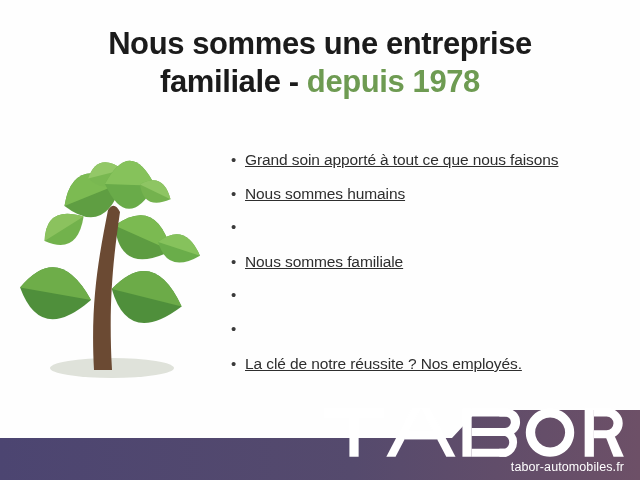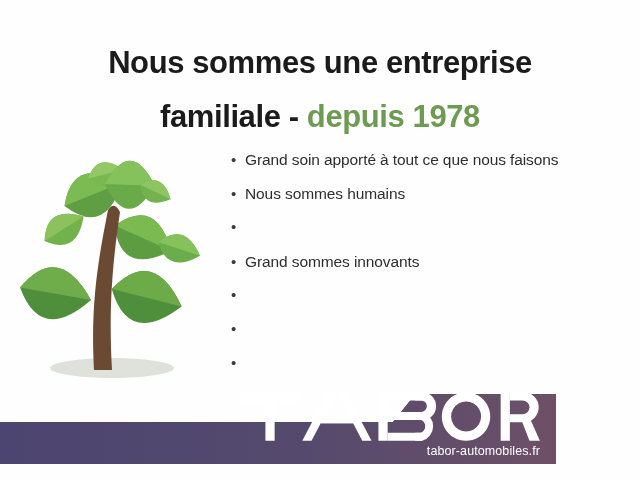--- a/index.html
+++ b/index.html
@@ -31,24 +31,23 @@
     width: 640px;
     text-align: center;
     line-height: 1.17;
   }
   .title-line {
     font-size: 31px;
     font-weight: bold;
     color: #1b1b1b;
     letter-spacing: -0.4px;
     white-space: nowrap;
-    margin-top: 19px;
   }
   .title-line-2 {
-    margin-top: 18px;
+    margin-top: 2px;
   }
   .title-accent {
     color: #6e9b52;
   }
 
   
   .bullets {
     position: absolute;
     left: 231px;
     top: 151px;
@@ -64,38 +63,39 @@
     flex: 0 0 14px;
     color: #3a3a3a;
     font-size: 15px;
     line-height: 1;
   }
   .bullet-text {
     font-size: 15.5px;
     color: #2e2e2e;
     white-space: nowrap;
     letter-spacing: -0.1px;
+    text-decoration: underline;
   }
 
   
   .tree {
     position: absolute;
     left: 8px;
     top: 148px;
     width: 212px;
     height: 244px;
   }
   .tree svg { display: block; width: 100%; height: 100%; }
 
   
   .footer {
     position: absolute;
     left: 0;
-    bottom: 16px;
-    width: 556px;
+    bottom: 0;
+    width: 640px;
     height: 72px;
     text-decoration: underline;
   }
   .footer svg { display: block; width: 100%; height: 100%; }
 
   .logo-block {
     position: absolute;
     right: 16px;
     bottom: 6px;
     text-align: right;
@@ -189,30 +189,31 @@
     </div>
     <div class="bullet-row">
       <span class="bullet-dot">•</span>
       <span class="bullet-text">Nous sommes humains</span>
     </div>
     <div class="bullet-row">
       <span class="bullet-dot">•</span>
     </div>
     <div class="bullet-row">
       <span class="bullet-dot">•</span>
-      <span class="bullet-text">Grand sommes innovants</span>
-    </div>
-    <div class="bullet-row">
-      <span class="bullet-dot">•</span>
-    </div>
-    <div class="bullet-row">
-      <span class="bullet-dot">•</span>
-    </div>
-    <div class="bullet-row">
-      <span class="bullet-dot">•</span>
+      <span class="bullet-text">Nous sommes familiale</span>
+    </div>
+    <div class="bullet-row">
+      <span class="bullet-dot">•</span>
+    </div>
+    <div class="bullet-row">
+      <span class="bullet-dot">•</span>
+    </div>
+    <div class="bullet-row">
+      <span class="bullet-dot">•</span>
+      <span class="bullet-text">La clé de notre réussite ? Nos employés.</span>
     </div>
   </div>
 
   <div class="footer">
     <svg viewBox="0 0 640 72" preserveAspectRatio="none" xmlns="http://www.w3.org/2000/svg">
       <defs>
         <linearGradient id="footerGrad" x1="0" y1="0" x2="1" y2="0">
           <stop offset="0%" stop-color="#4c4571"></stop>
           <stop offset="55%" stop-color="#554a6d"></stop>
           <stop offset="100%" stop-color="#6d5067"></stop>

